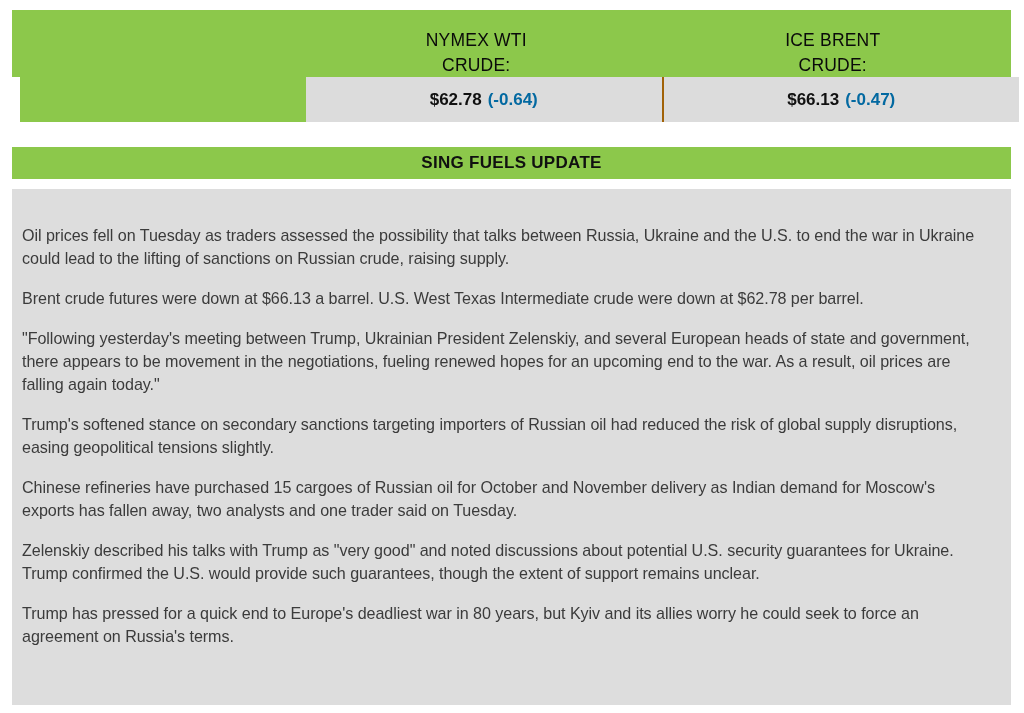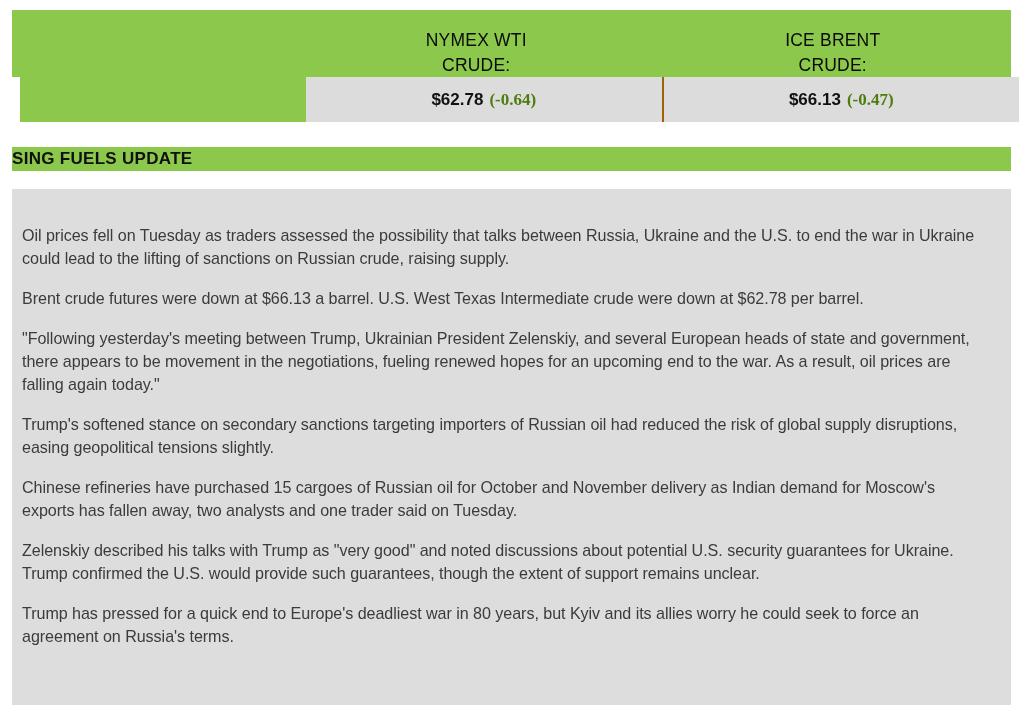--- a/index.html
+++ b/index.html
@@ -84,32 +84,33 @@
     justify-content: center;
     box-sizing: border-box;
     font-size: 17px;
     font-weight: bold;
     white-space: nowrap;
   }
   .price-cell.divider {
     border-left: 2px solid #a16207;
   }
   .price-cell .amount { color: #111111; }
-  .price-cell .change { color: #4d7c0f; margin-left: 6px; font-family: Liberation Serif, serif; }
+  .price-cell .change { color: #0369a1; margin-left: 6px; }
 
   
   .update-banner {
     position: absolute;
     left: 12px;
     top: 147px;
     width: 999px;
-    height: 24px;
+    height: 32px;
     background: #8cc84b;
     display: flex;
     align-items: center;
+    justify-content: center;
   }
   .update-banner span {
     color: #101010;
     font-size: 17px;
     font-weight: bold;
     letter-spacing: 0.3px;
   }
 
   
   .body-panel {

